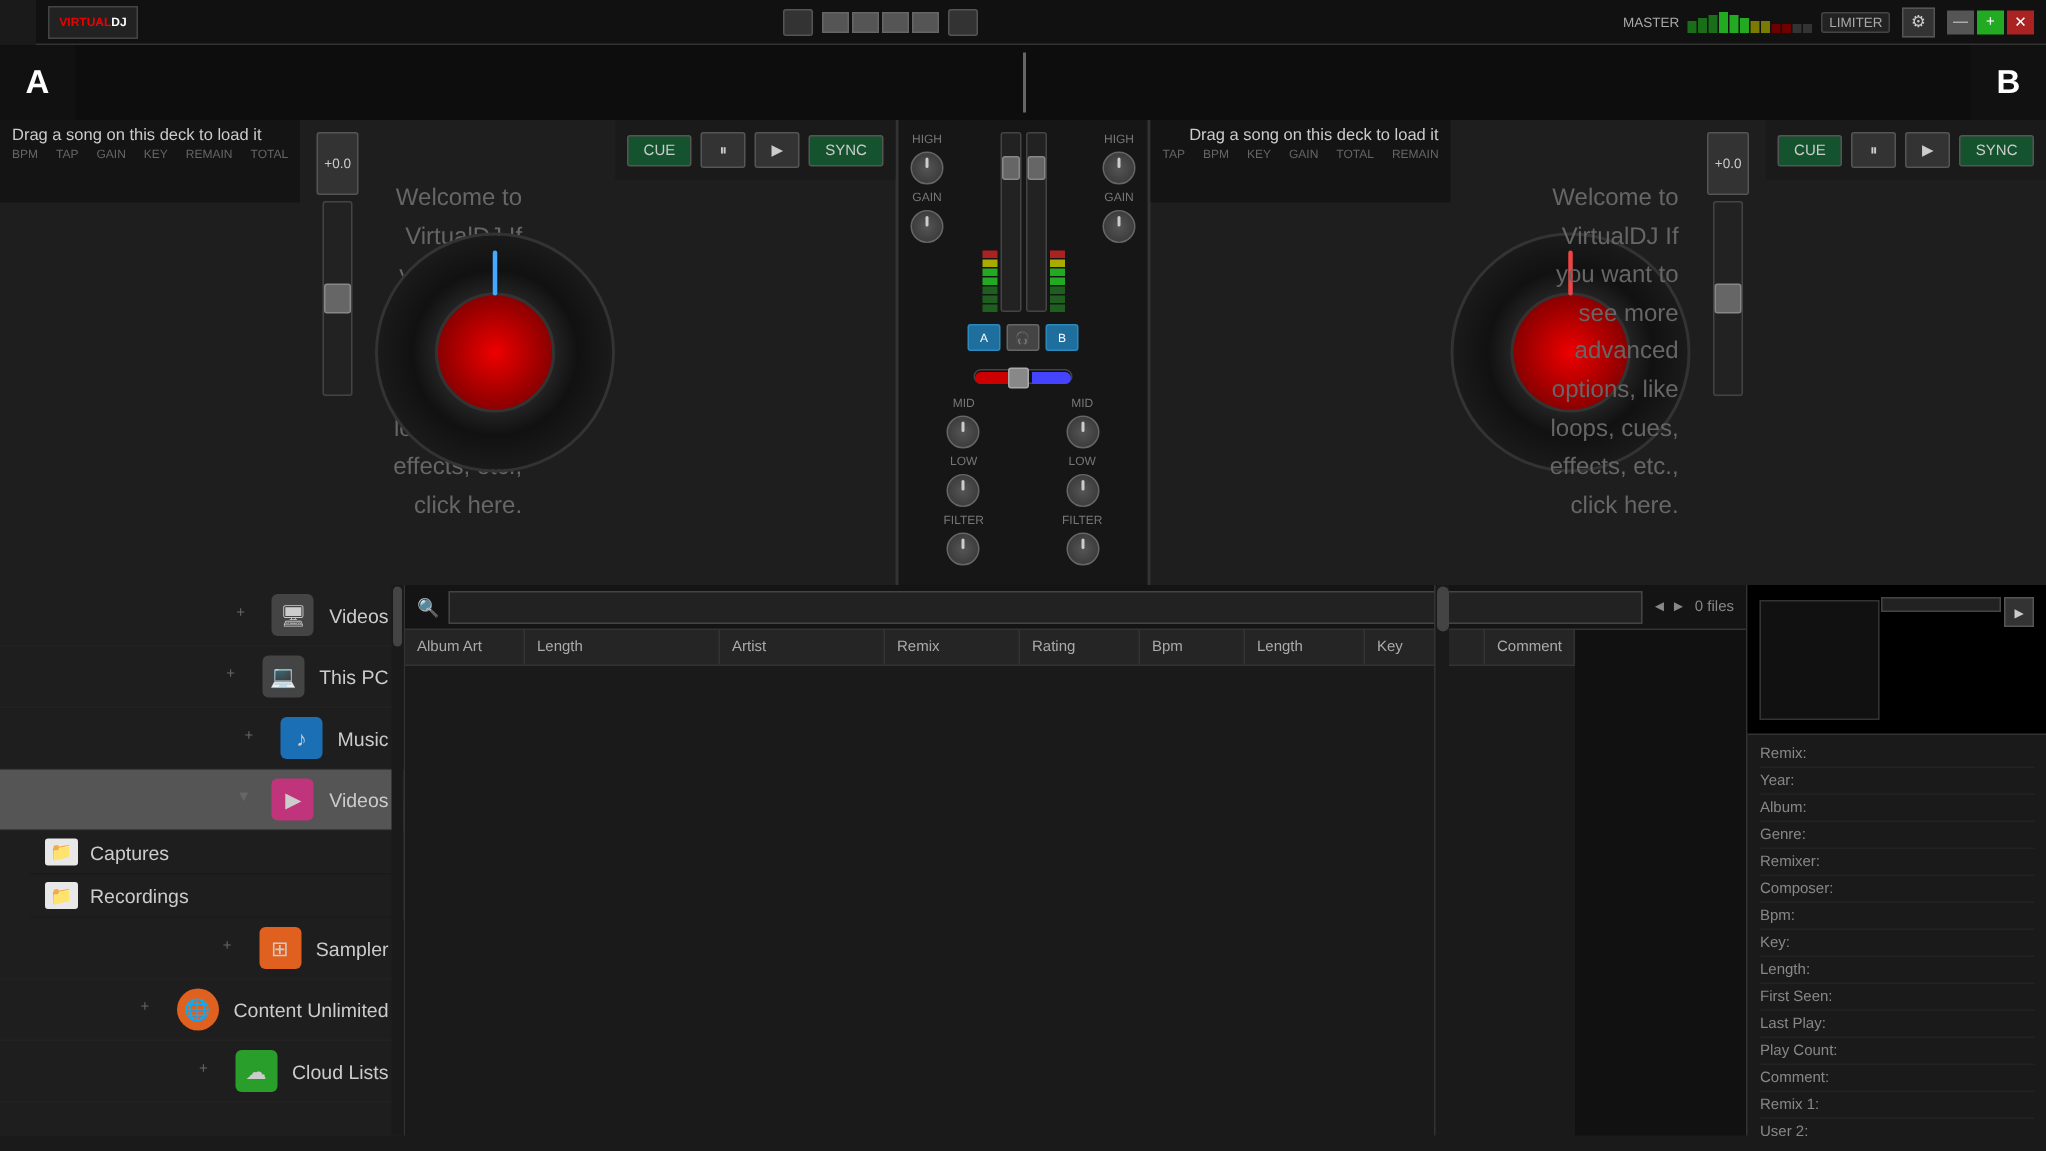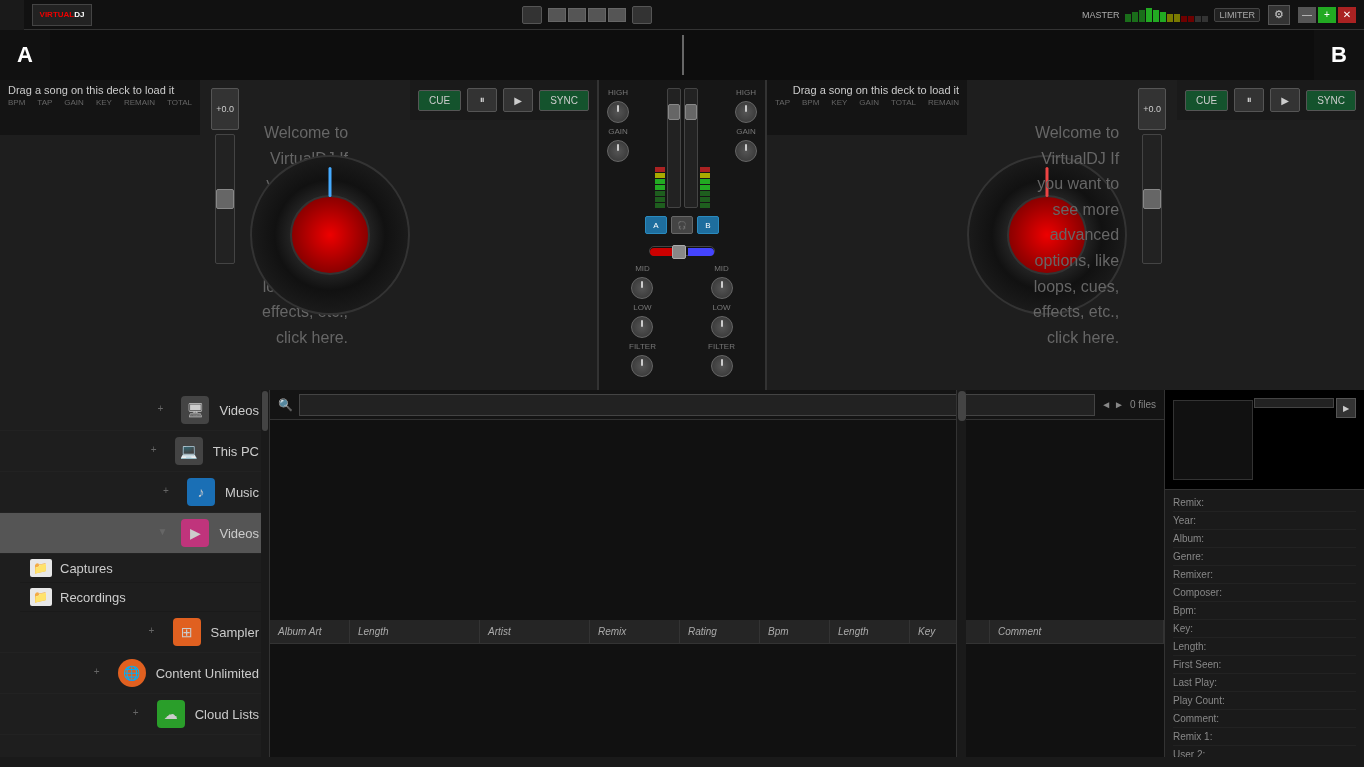--- a/index.html
+++ b/index.html
@@ -1052,21 +1052,21 @@
 
   <div class="browser-area">
 
     <div class="browser-search">
       <span class="search-icon">🔍</span>
       <input class="search-input" type="text" placeholder="" style="">
       <span style="font-size:10px;color:#888;">◄ ►</span>
       <span class="file-count">0 files</span>
     </div>
 
-    <div style="flex:1;display:flex;flex-direction:column;font-style:italic;">
+    <div style="flex:1;display:flex;flex-direction:row;">
       <div style="height:200px;background:#111;"></div>
 
       <div class="browser-table-header">
         <div class="table-col-header col-album-art">Album Art</div>
         <div class="table-col-header col-title">Length</div>
         <div class="table-col-header col-artist">Artist</div>
         <div class="table-col-header col-remix">Remix</div>
         <div class="table-col-header col-rating">Rating</div>
         <div class="table-col-header col-bpm">Bpm</div>
         <div class="table-col-header col-length">Length</div>

